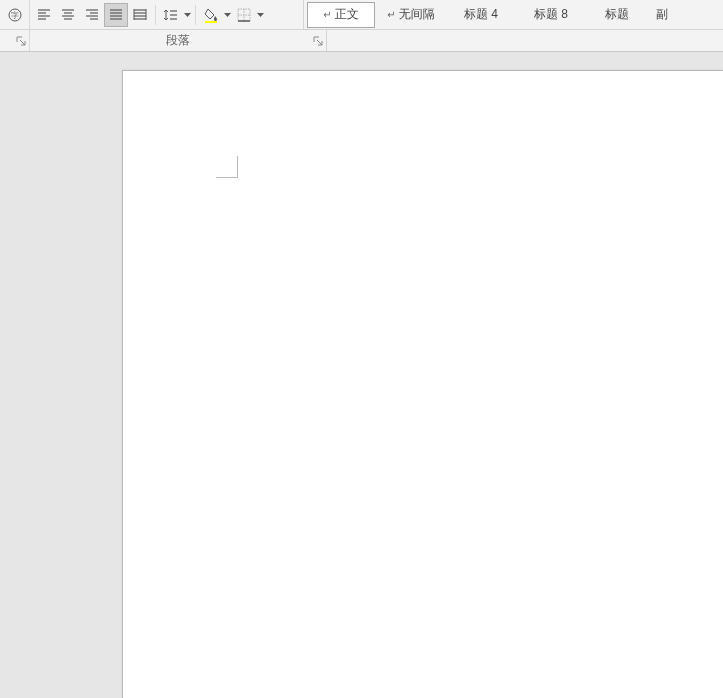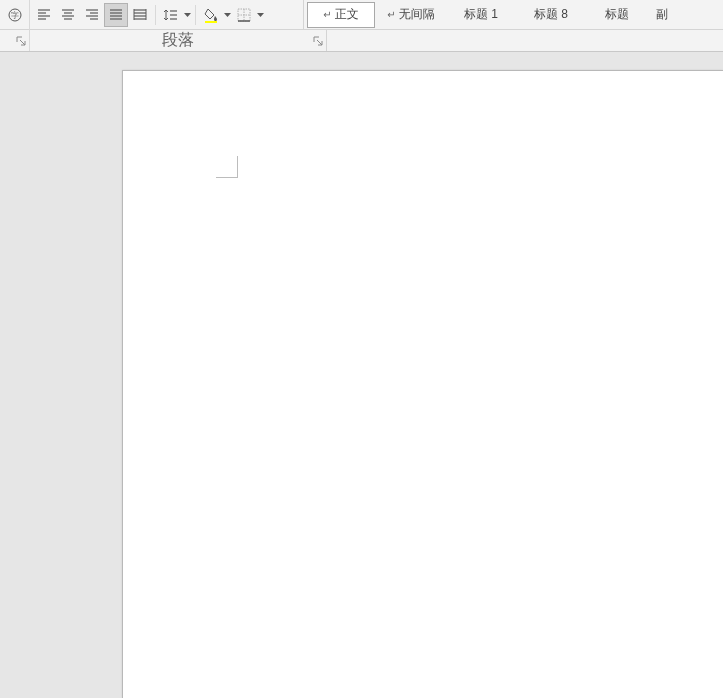--- a/index.html
+++ b/index.html
@@ -104,21 +104,21 @@
     }
     .label-mid {
       flex: 0 0 296px;
       height: 22px;
       position: relative;
       display: flex;
       align-items: center;
       justify-content: center;
     }
     .label-mid-text {
-      font-size: 16px;
+      font-size: 12px;
       color: #666;
     }
     .launcher {
       position: absolute;
       right: 3px;
       bottom: 2px;
     }
     .label-right-spacer {
       border-left: 1px solid #d4d4d4;
       height: 22px;
@@ -260,21 +260,21 @@
   <div class="styles-gallery">
     <div class="style-item selected">
       <span class="pmark">↵</span>
       <span>正文</span>
     </div>
     <div class="style-item">
       <span class="pmark">↵</span>
       <span>无间隔</span>
     </div>
     <div class="style-item">
-      <span>标题 1</span>
+      <span>标题 4</span>
     </div>
     <div class="style-item">
       <span>标题 8</span>
     </div>
     <div class="style-item" style="min-width:60px">
       <span>标题</span>
     </div>
     <div class="style-item" style="min-width:20px;padding:0 2px 0 6px">
       <span>副</span>
     </div>

